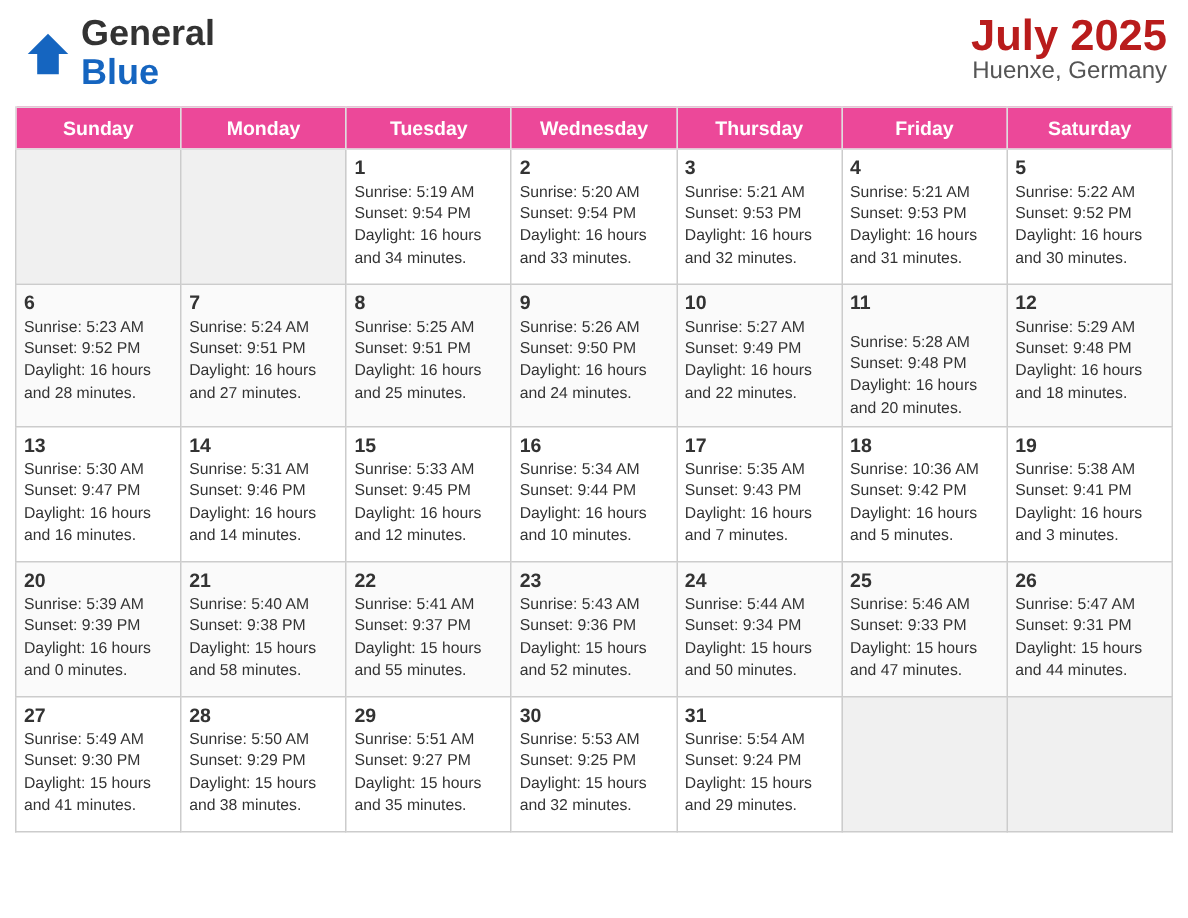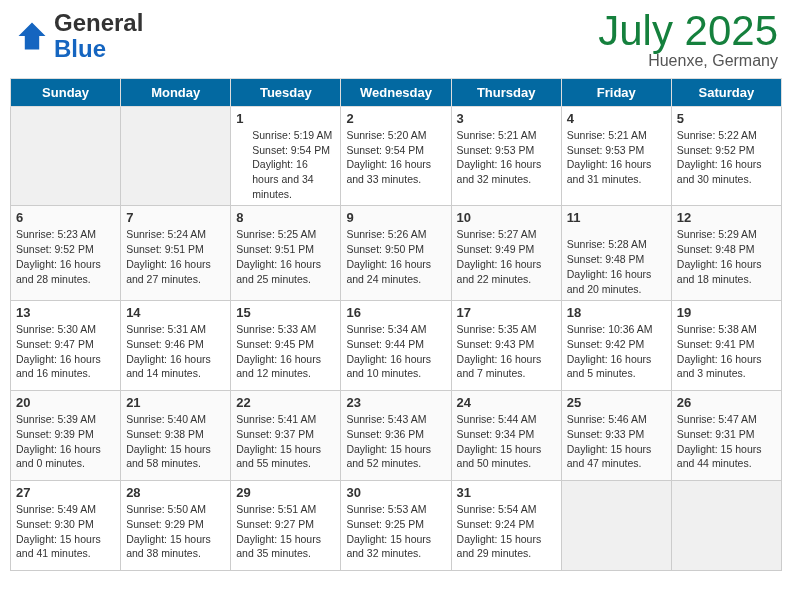--- a/index.html
+++ b/index.html
@@ -30,36 +30,36 @@
     }
     .logo-blue { color: #1565c0; }
     .logo-icon {
       width: 36px;
       height: 36px;
     }
     .title-area {
       text-align: right;
     }
     .month-title {
-      font-size: 42px;
-      font-weight: normal;
-      color: #15803d;
+      font-size: 29px;
+      font-weight: bold;
+      color: #b91c1c;
       line-height: 1;
     }
     .location-title {
       font-size: 16px;
       color: #555;
     }
     table {
       width: 100%;
       border-collapse: collapse;
       font-size: 11px;
     }
     .day-header {
-      background-color: #0369a1;
+      background-color: #ec4899;
       color: #fff;
       text-align: center;
       padding: 6px 4px;
       font-size: 13px;
       font-weight: bold;
       border: 1px solid #ddd;
     }
     td {
       border: 1px solid #ccc;
       vertical-align: top;
@@ -119,21 +119,21 @@
         <th class="day-header">Friday</th>
         <th class="day-header">Saturday</th>
       </tr>
   </thead>
   <tbody id="calendar-body">
   <tr>
         <td class="empty"></td>
         <td class="empty"></td>
         <td>
           <span class="day-num">1</span>
-          <div class="day-info" style="white-space: pre-line; margin-left: 16px;">Sunrise: 5:19 AM
+          <div class="day-info" style="white-space: pre-line;">Sunrise: 5:19 AM
 Sunset: 9:54 PM
 Daylight: 16 hours and 34 minutes.</div>
         </td>
         <td>
           <span class="day-num">2</span>
           <div class="day-info" style="white-space: pre-line;">Sunrise: 5:20 AM
 Sunset: 9:54 PM
 Daylight: 16 hours and 33 minutes.</div>
         </td>
         <td>

